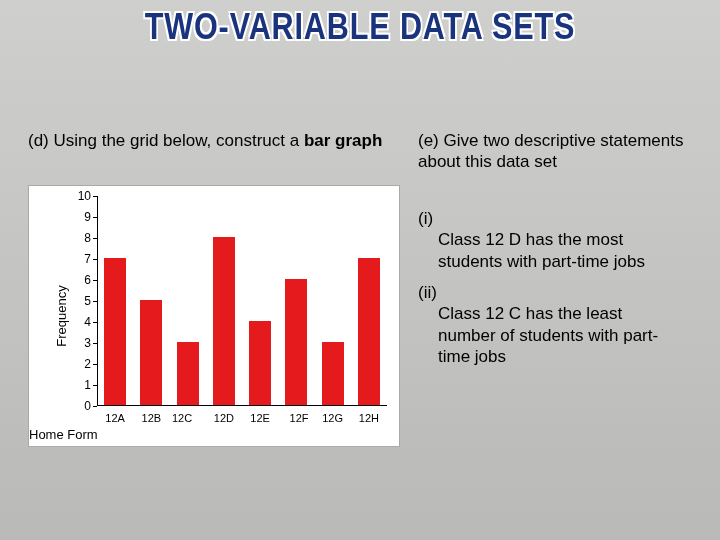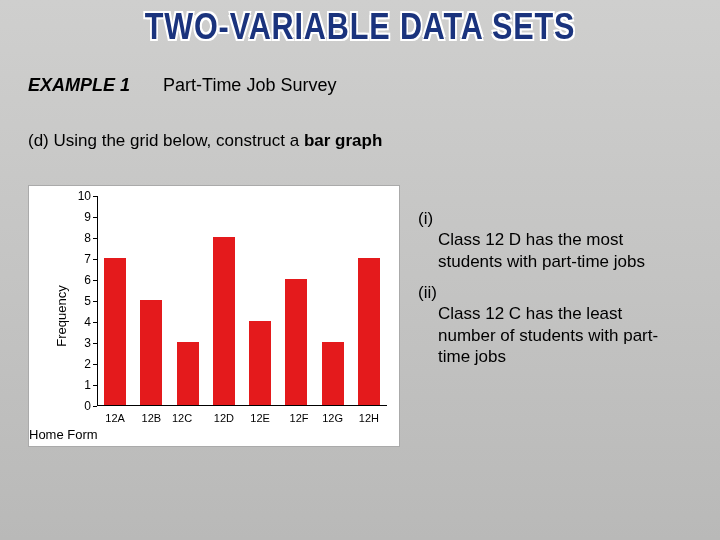--- a/index.html
+++ b/index.html
@@ -165,29 +165,26 @@
     transform: translateX(-50%);
   }
 </style>
 </head>
 <body>
 
 <div class="page">
 
   <div class="title">TWO-VARIABLE DATA SETS</div>
 
-  <div class="ex-header">
-    <span class="ex-label">EXAMPLE 1</span>
-    <span class="ex-subtitle">Part-Time Job Survey</span>
-  </div>
 
   <div class="part-d">
     <span>(d) Using the grid below, construct a </span><span class="bold">bar graph</span>
   </div>
 
+  <div class="part-e">(e) Give two descriptive statements about this data set</div>
 
   <div class="stmt i">
     <span class="marker">(i)</span>
     <span class="body">Class 12 D has the most students with part-time jobs</span>
   </div>
 
   <div class="stmt ii">
     <span class="marker">(ii)</span>
     <span class="body">Class 12 C has the least number of students with part-time jobs</span>
   </div>

